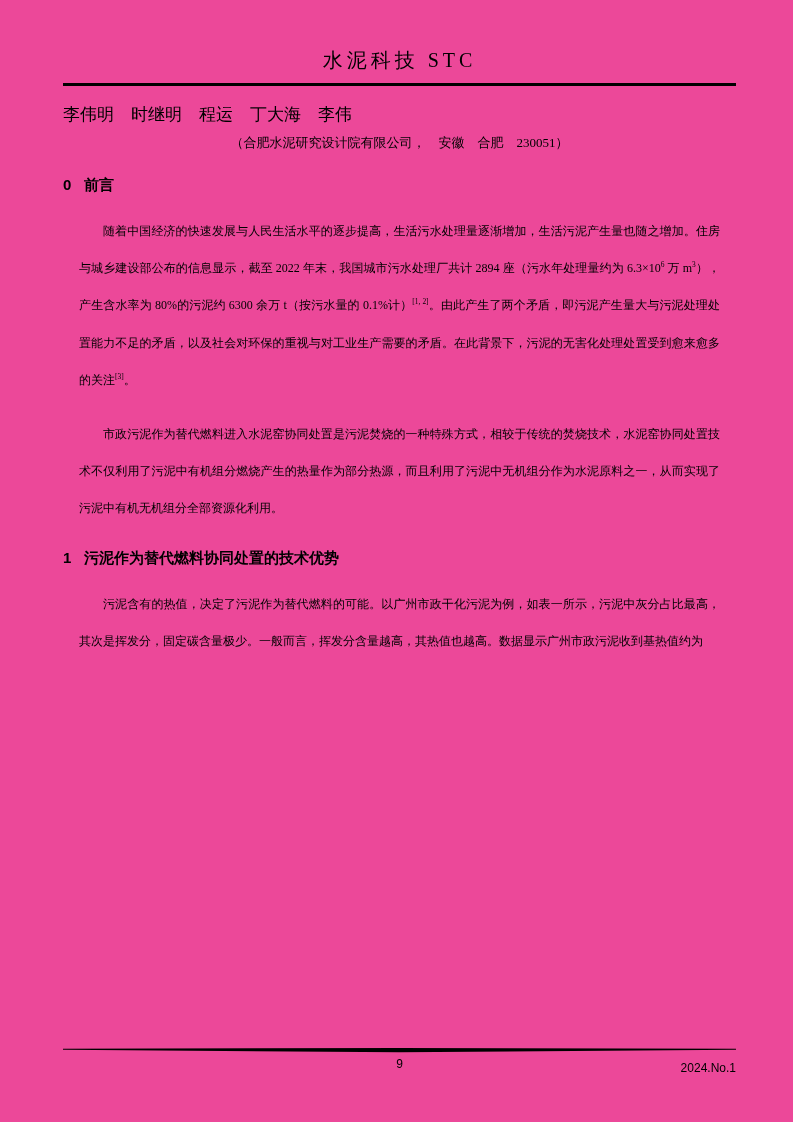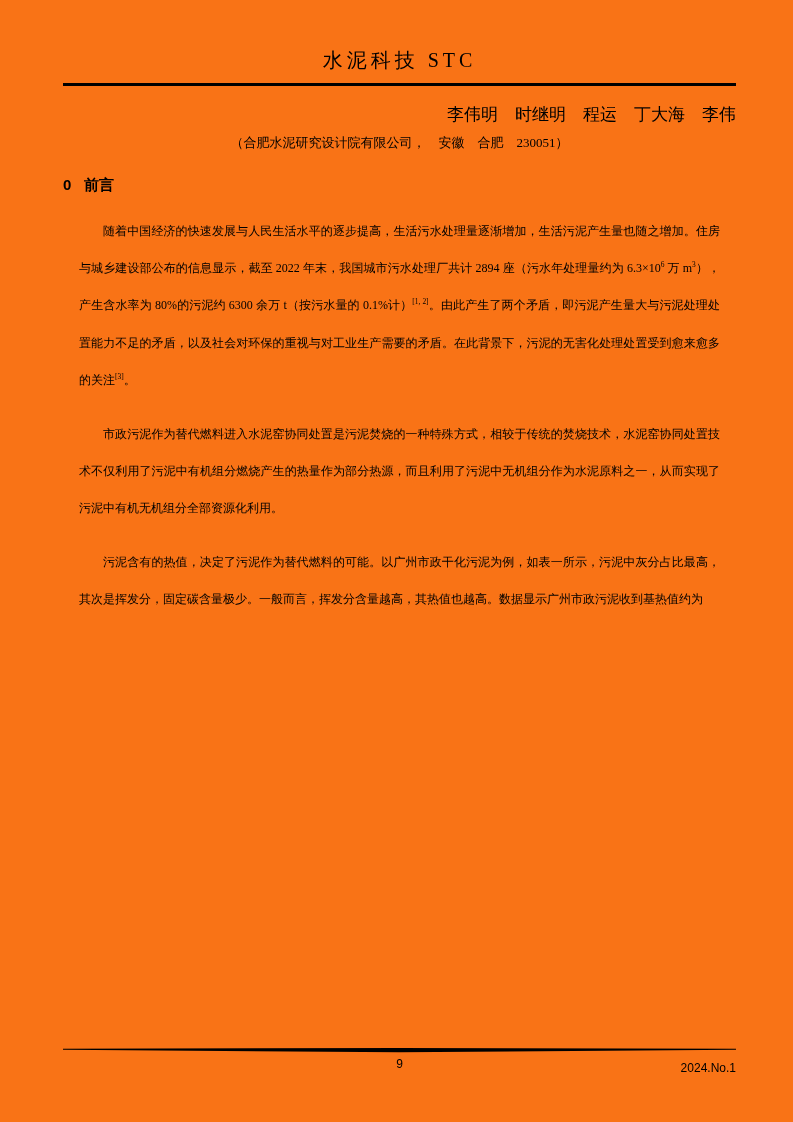--- a/index.html
+++ b/index.html
@@ -4,21 +4,21 @@
 <style>
   html, body {
     margin: 0;
     padding: 0;
     background: #ffffff;
   }
   .page {
     position: relative;
     width: 793px;
     height: 1122px;
-    background: #f97316;
+    background: #ec4899;
     color: #000000;
     box-sizing: border-box;
     padding: 0 57px 0 63px;
     overflow: hidden;
     font-family: "Liberation Serif", "DejaVu Serif", serif;
   }
   .journal-title {
     padding-top: 46px;
     text-align: center;
     font-size: 20px;
@@ -35,21 +35,21 @@
     margin: 40px 0 0 0;
     text-align: center;
     font-family: "Liberation Sans", "DejaVu Sans", sans-serif;
     font-weight: 700;
     font-size: 29px;
     line-height: 46px;
     letter-spacing: 1px;
   }
   .authors-line {
     margin-top: 17px;
-    text-align: right;
+    text-align: left;
     font-size: 17px;
     line-height: 23px;
   }
   .affiliation-line {
     margin-top: 4px;
     text-align: center;
     font-size: 13px;
     line-height: 25px;
   }
   .section-heading {
@@ -124,20 +124,23 @@
 
     <h2 class="section-heading">
       <span class="sec-num">0</span><span class="sec-title">前言</span>
     </h2>
 
     <p class="body-para"><span>随着中国经济的快速发展与人民生活水平的逐步提高，生活污水处理量逐渐增加，生活污泥产生量也随之增加。住房与城乡建设部公布的信息显示，截至 2022 年末，我国城市污水处理厂共计 2894 座（污水年处理量约为 6.3×10</span><sup>6</sup><span> 万 m</span><sup>3</sup><span>），产生含水率为 80%的污泥约 6300 余万 t（按污水量的 0.1%计）</span><sup>[1, 2]</sup><span>。由此产生了两个矛盾，即污泥产生量大与污泥处理处置能力不足的矛盾，以及社会对环保的重视与对工业生产需要的矛盾。在此背景下，污泥的无害化处理处置受到愈来愈多的关注</span><sup>[3]</sup><span>。</span></p>
 
     <p class="body-para"><span>市政污泥作为替代燃料进入水泥窑协同处置是污泥焚烧的一种特殊方式，相较于传统的焚烧技术，水泥窑协同处置技术不仅利用了污泥中有机组分燃烧产生的热量作为部分热源，而且利用了污泥中无机组分作为水泥原料之一，从而实现了污泥中有机无机组分全部资源化利用。</span></p>
 
 
+    <h2 class="section-heading">
+      <span class="sec-num">1</span><span class="sec-title">污泥作为替代燃料协同处置的技术优势</span>
+    </h2>
 
     <p class="body-para"><span>污泥含有的热值，决定了污泥作为替代燃料的可能。以广州市政干化污泥为例，如表一所示，污泥中灰分占比最高，其次是挥发分，固定碳含量极少。一般而言，挥发分含量越高，其热值也越高。数据显示广州市政污泥收到基热值约为</span></p>
 
   </section>
 
   <footer class="page-footer">
     <svg class="footer-divider" viewBox="0 0 673 5" preserveAspectRatio="none" xmlns="http://www.w3.org/2000/svg">
       <polygon points="0,0.8 336.5,0 673,0.8 673,1.8 336.5,4.2 0,1.8" fill="#000000"></polygon>
     </svg>
     <div class="footer-row">

